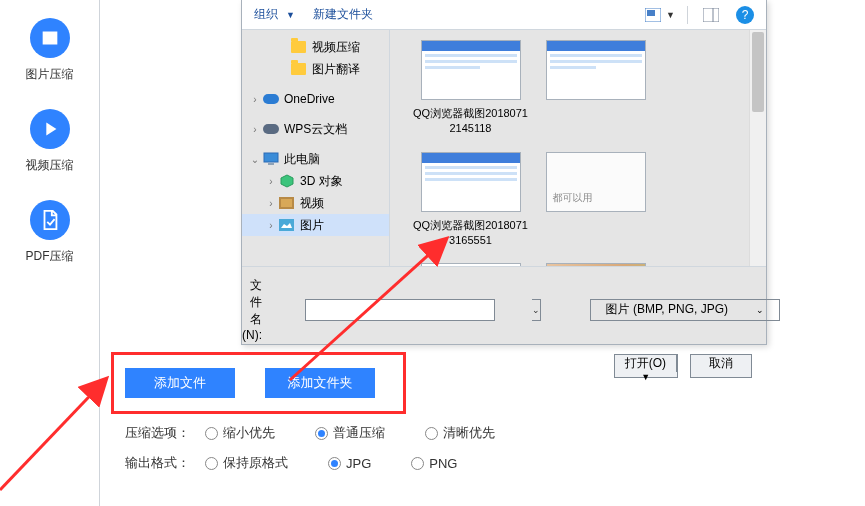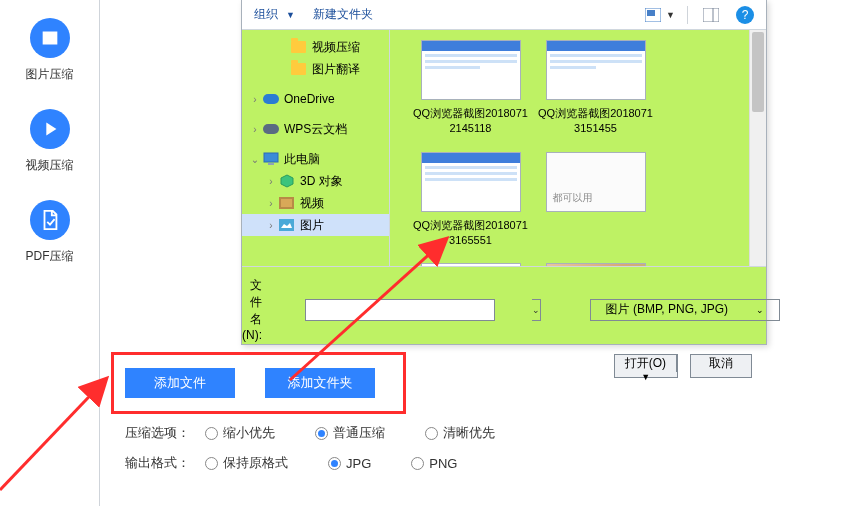--- a/index.html
+++ b/index.html
@@ -19,21 +19,21 @@
   .big-red-box { position: absolute; left: 11px; top: 352px; width: 295px; height: 62px; border: 3px solid #ff2d2d; pointer-events: none; }
 
   .options { position: absolute; left: 25px; top: 424px; font-size: 13px; color: #333; }
   .opt-row { display: flex; align-items: center; margin-bottom: 12px; }
   .opt-label { width: 80px; }
   .radio { display:inline-flex; align-items:center; margin-right:40px; }
   .radio .dot { width:13px; height:13px; border:1px solid #888; border-radius:50%; margin-right:5px; display:inline-flex; justify-content:center; align-items:center; }
   .radio.sel .dot::after { content:""; width:7px; height:7px; border-radius:50%; background:#2f83ff; }
 
   
-  .dialog { position: absolute; left: 241px; top: 0; width: 526px; height: 345px; background: #bef264; border: 1px solid #a8b1bb; border-top: none; box-shadow: 2px 2px 6px rgba(0,0,0,.15); }
+  .dialog { position: absolute; left: 241px; top: 0; width: 526px; height: 345px; background: #e5e5e5; border: 1px solid #a8b1bb; border-top: none; box-shadow: 2px 2px 6px rgba(0,0,0,.15); }
   .dlg-toolbar { height: 30px; background: #fff; border-bottom: 1px solid #d0d7de; display: flex; align-items: center; padding: 0 12px; font-size: 12px; color: #1b4e9b; }
   .tb-link { margin-right: 22px; cursor: pointer; }
   .tb-spacer { flex: 1; }
   .tb-icon { width: 22px; height: 22px; display:inline-flex; justify-content:center; align-items:center; font-size:13px; color:#333; margin-left:12px; cursor:pointer; }
   .tb-sep { width:1px; height:18px; background:#cfd4da; margin-left:12px; }
   .tb-help { width:18px; height:18px; border-radius:50%; background:#1b8fe6; color:#fff; font-size:12px; display:inline-flex; justify-content:center; align-items:center; margin-left:14px; cursor:pointer; }
 
   .dlg-body { position: absolute; top: 30px; bottom: 78px; left: 0; right: 0; display: flex; }
   .tree { width: 148px; border-right: 1px solid #d0d7de; font-size: 12px; padding-top: 6px; overflow:hidden; }
   .tree-row { display:flex; align-items:center; height:22px; padding-left:6px; cursor:pointer; white-space:nowrap; }
@@ -264,21 +264,20 @@
         </div>
         <div class="file-item">
           <div class="thumb-box">
               <div class="hdr"></div>
               <div class="body">
                 <div class="ln"></div>
                 <div class="ln"></div>
                 <div class="ln" style="width:50%"></div>
               </div>
             </div>
-          <div class="file-name">QQ浏览器截图20180713151455</div>
         </div>
         <div class="file-item">
           <div class="thumb-box">
               <div class="hdr"></div>
               <div class="body">
                 <div class="ln"></div>
                 <div class="ln"></div>
                 <div class="ln"></div>
               </div>
             </div>

